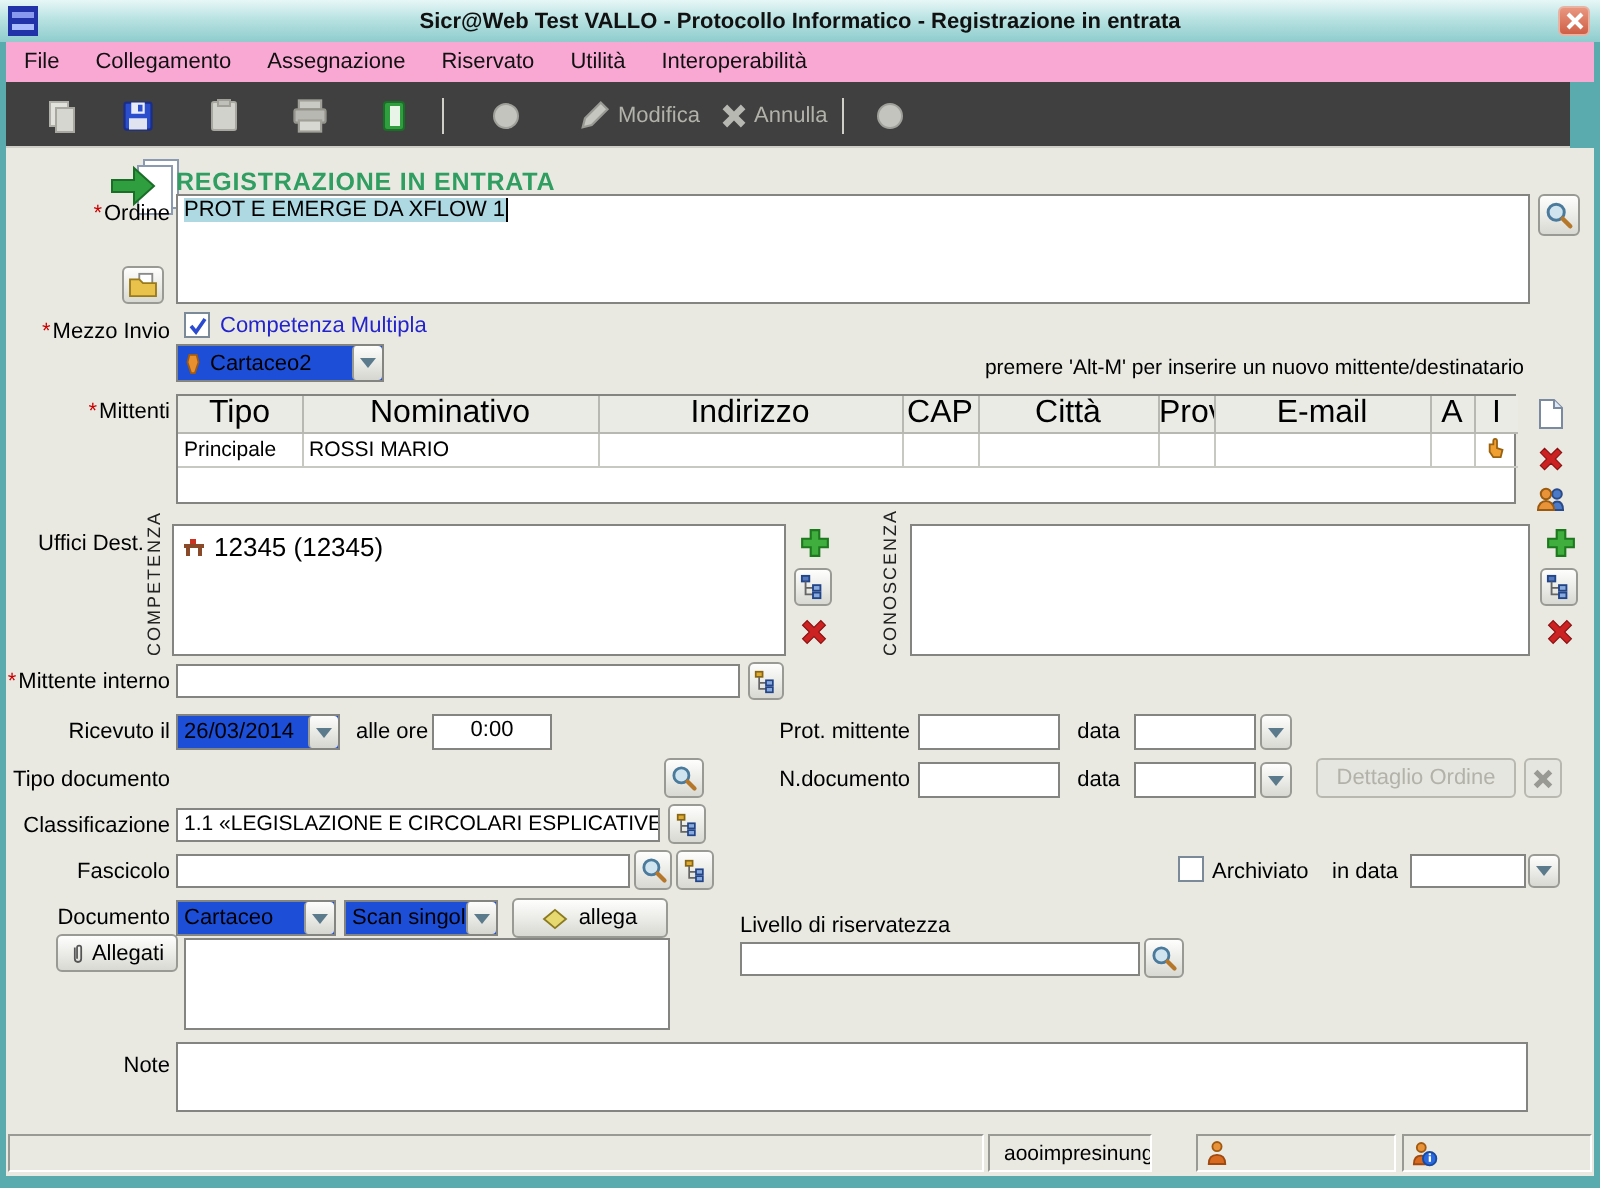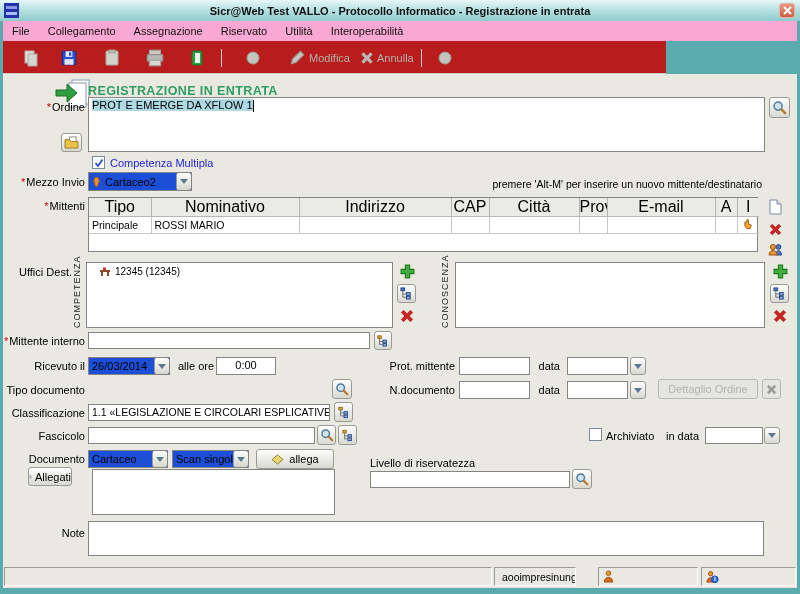--- a/index.html
+++ b/index.html
@@ -11,21 +11,21 @@
   .titlebar { position:absolute; left:0; top:0; width:800px; height:21px;
     background:linear-gradient(#e7f7f7,#b9e2e2 45%,#8fcccd); display:flex; align-items:center; }
   .title-text { position:absolute; left:0; right:0; text-align:center; font-size:11px; font-weight:bold; color:#111; }
   .app-icon { position:absolute; left:4px; top:3px; width:15px; height:15px; }
   .close-btn { position:absolute; right:5px; top:3px; width:16px; height:15px; border-radius:3px;
     background:linear-gradient(#e9967f,#cf5f47); border:1px solid #e8b3a2; display:flex; align-items:center; justify-content:center; }
 
   
   .menubar { position:absolute; left:3px; top:21px; width:794px; height:20px; background:#f9a8d4; display:flex; align-items:center; }
   .menu-item { font-size:11px; color:#111; padding:0 9px; height:100%; display:flex; align-items:center; cursor:default; }
-  .toolbar { position:absolute; left:3px; top:41px; width:663px; height:33px; background:#b91c1c; border-bottom:1px solid #cfcfc7; }
+  .toolbar { position:absolute; left:3px; top:41px; width:782px; height:33px; background:#404040; border-bottom:1px solid #cfcfc7; }
   .tb { position:absolute; top:5px; width:24px; height:24px; display:flex; align-items:center; justify-content:center; }
   .tb-lbl { font-size:11px; color:#b2b2aa; position:absolute; top:11px; white-space:nowrap; }
   .tb-sep { position:absolute; top:8px; width:1px; height:18px; background:#d0d0c8; }
 
   
   .content { position:absolute; left:3px; top:74px; width:794px; height:491px; background:#e9e9e2; }
 
   .lbl { position:absolute; font-size:11px; color:#000; white-space:nowrap; }
   .rlbl { text-align:right; }
   .req { color:#cc0000; margin-right:1px; }
@@ -177,21 +177,21 @@
       </svg>
   </span>
 
   <span class="check" style="left:92px; top:156px;">
     <svg width="10" height="10" viewBox="0 0 10 10">
         <path d="M1.5 5 4 8 8.5 1.5" fill="none" stroke="#2a4ad0" stroke-width="1.8"></path>
       </svg>
   </span>
   <span class="lbl" style="left:110px; top:157px; color:#2424cc;">Competenza Multipla</span>
 
-  <span class="lbl rlbl" style="right:715px; top:176px;"><span class="req">*</span><span>Mezzo Invio</span></span>
+  <span class="lbl rlbl" style="right:715px; top:160px;"><span class="req">*</span><span>Mezzo Invio</span></span>
   <div class="combo" style="left:88px; top:172px; width:104px; height:19px;">
     <span class="flat-icon" style="position:static; margin-left:2px;">
       <svg width="11" height="12" viewBox="0 0 12 12">
           <path d="M4 1h4l1 4-2 6H5L3 5z" fill="#e89030" stroke="#a05a10"></path>
         </svg>
     </span>
     <span class="cval">Cartaceo2</span>
     <span class="arrow-box">
         <span class="dn"></span>
       </span>
@@ -258,21 +258,21 @@
         <circle cx="11.5" cy="5" r="2.4" fill="#4a7ac8" stroke="#2a4a88"></circle>
         <path d="M8.6 13c0-3 1.6-4.3 2.9-4.3 1.6 0 3 1.3 3 4.3z" fill="#4a7ac8" stroke="#2a4a88"></path>
         <circle cx="6" cy="5" r="2.6" fill="#e8923a" stroke="#9a5a10"></circle>
         <path d="M2 13c0-3 2-4.5 4-4.5s4 1.5 4 4.5z" fill="#e8923a" stroke="#9a5a10"></path>
       </svg>
   </span>
 
   <span class="lbl rlbl" style="right:728px; top:266px;">Uffici Dest.</span>
   <span class="vlabel" style="left:72px; top:262px; height:66px;">COMPETENZA</span>
   <div class="listbox" style="left:86px; top:262px; width:307px; height:66px;">
-    <div style="display:flex; align-items:center; gap:4px; padding:3px 12px; font-size:10px;">
+    <div style="display:flex; align-items:center; gap:4px; padding:3px 4px; font-size:13px;">
       <svg width="12" height="10" viewBox="0 0 12 10">
           <rect x="4" y="0.5" width="3" height="2.5" fill="#cc3322"></rect>
           <rect x="1" y="3" width="10" height="2" fill="#8a4a2a"></rect>
           <rect x="2" y="5" width="2" height="4" fill="#8a4a2a"></rect>
           <rect x="8" y="5" width="2" height="4" fill="#8a4a2a"></rect>
         </svg>
       <span>12345 (12345)</span>
     </div>
   </div>
   <span class="flat-icon" style="left:398px; top:262px; width:18px; height:18px;">
@@ -412,21 +412,21 @@
         <span class="dn"></span>
       </span>
   </div>
   <span class="icon-btn" style="left:256px; top:449px; width:78px; height:20px; gap:5px; font-size:11px;">
     <svg width="13" height="11" viewBox="0 0 14 12">
         <path d="M7 1l6 5-6 5-6-5z" fill="#e8d870" stroke="#8a7a20"></path>
       </svg>
     <span>allega</span>
   </span>
 
-  <span class="icon-btn" style="left:28px; top:467px; width:44px; height:19px; gap:3px; font-size:11px;">
+  <span class="icon-btn" style="left:28px; top:467px; width:61px; height:19px; gap:3px; font-size:11px;">
     <svg width="8" height="12" viewBox="0 0 10 14">
         <path d="M3 3v7a2 2 0 0 0 4 0V3a1.3 1.3 0 0 0-2.6 0v7" fill="none" stroke="#555" stroke-width="1.1"></path>
       </svg>
     <span>Allegati</span>
   </span>
   <div class="listbox" style="left:92px; top:469px; width:243px; height:46px;"></div>
   <span class="lbl" style="left:370px; top:457px;">Livello di riservatezza</span>
   <div class="field" style="left:370px; top:471px; width:200px; height:17px;"></div>
   <span class="icon-btn" style="left:572px; top:469px; width:20px; height:20px;">
     <svg width="14" height="14" viewBox="0 0 16 16">

